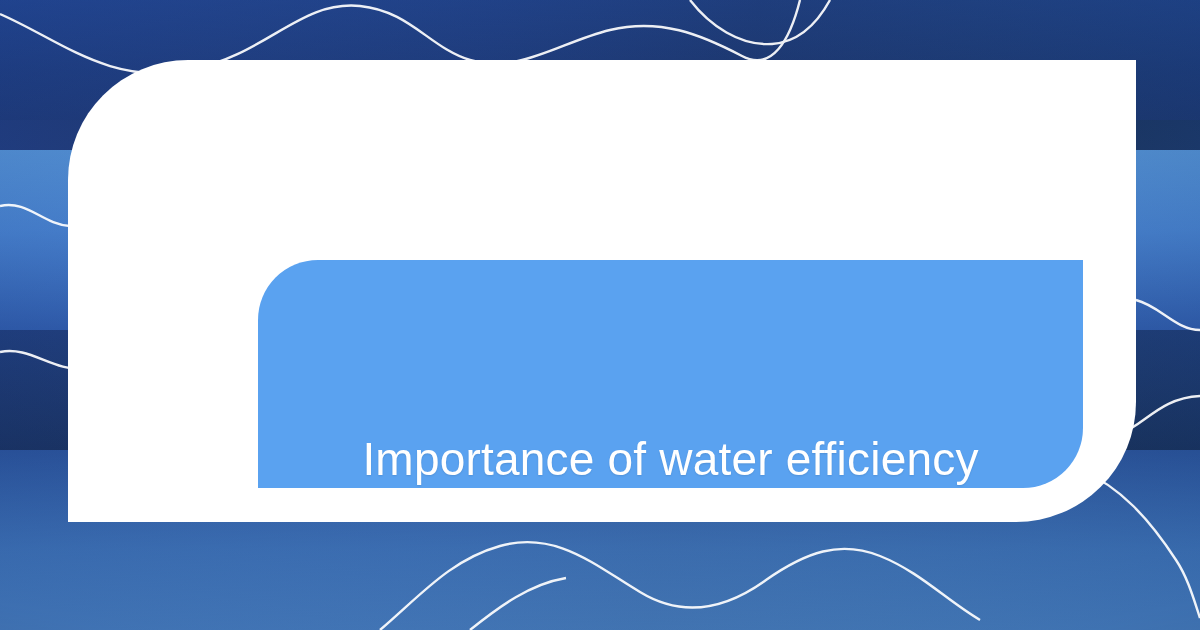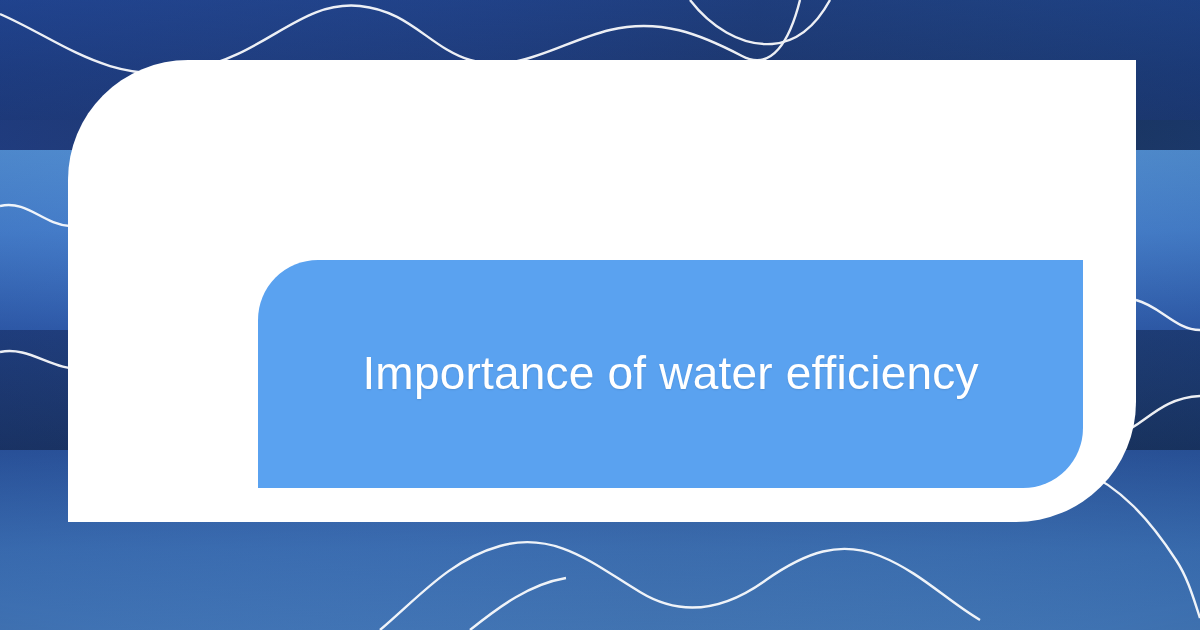--- a/index.html
+++ b/index.html
@@ -73,21 +73,21 @@
   
   .panel {
     position: absolute;
     left: 190px;
     top: 200px;
     width: 825px;
     height: 228px;
     background: #5aa2f0;
     border-radius: 60px 0 60px 0;
     display: flex;
-    align-items: center;
+    align-items: flex-end;
     justify-content: center;
   }
   .panel-title {
     color: #ffffff;
     font-size: 46px;
     line-height: 1.25;
     font-weight: 400;
     text-align: center;
     max-width: 620px;
     letter-spacing: .2px;

